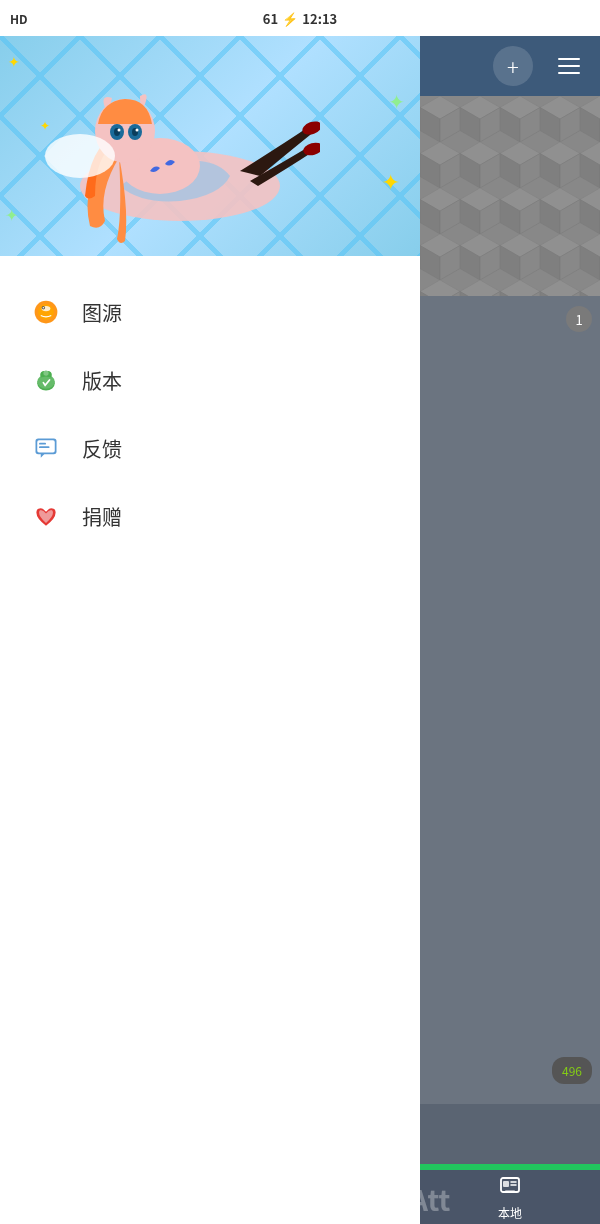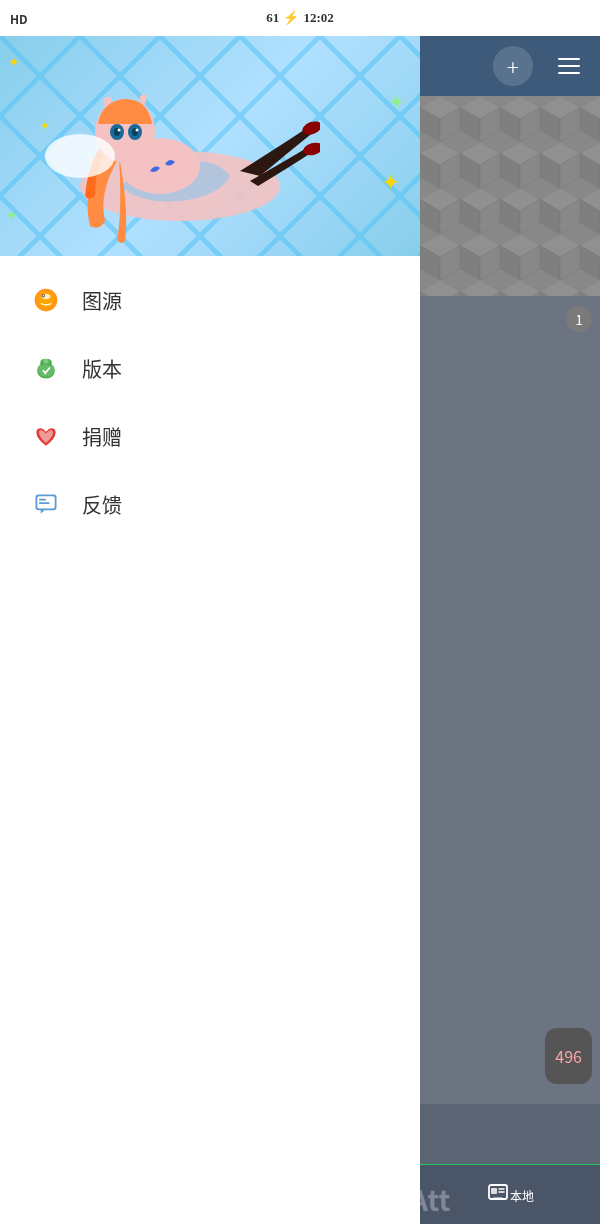--- a/index.html
+++ b/index.html
@@ -31,21 +31,20 @@
       color: #333;
       font-weight: bold;
     }
     .status-bar-right {
       display: flex;
       align-items: center;
       gap: 4px;
       font-size: 13px;
       color: #333;
       font-weight: bold;
-      font-family: Liberation Serif, serif;
     }
 
     
     .layout {
       position: absolute;
       top: 36px;
       left: 0;
       right: 0;
       bottom: 0;
       display: flex;
@@ -94,21 +93,21 @@
       bottom: 0;
       left: 20px;
       width: 300px;
       height: 200px;
     }
 
     
     .menu-items {
       flex: 1;
       overflow-y: auto;
-      padding: 10px 0;
+      padding: 22px 0;
     }
 
     .menu-item {
       display: flex;
       align-items: center;
       padding: 18px 30px;
       cursor: pointer;
       position: relative;
     }
 
@@ -242,23 +241,23 @@
       display: flex;
       align-items: center;
       justify-content: center;
       color: #fff;
       font-size: 13px;
     }
 
     .badge-496 {
       background: #555;
       border-radius: 12px;
-      padding: 16px 10px;
-      color: #fca5a5;
-      font-size: 16px;
+      padding: 5px 10px;
+      color: #84cc16;
+      font-size: 12px;
     }
 
     .badge-496-wrap {
       position: absolute;
       bottom: 80px;
       right: 8px;
     }
 
     .badge-1-wrap {
       position: absolute;
@@ -266,21 +265,22 @@
       right: 8px;
     }
 
     
     .right-bottom-tab {
       height: 60px;
       background: #4a5568;
       display: flex;
       align-items: center;
       justify-content: center;
-      border-top: 1px solid #22c55e;
+      flex-direction: column;
+      border-top: 6px solid #22c55e;
     }
 
     .tab-label {
       font-size: 12px;
       color: #fff;
       margin-top: 2px;
     }
 
     
     .icon-svg {
@@ -304,21 +304,21 @@
     }
   </style>
 </head>
 <body>
 
 <div class="status-bar">
   <div class="status-bar-left">HD</div>
   <div class="status-bar-right">
     <span>61</span>
     <span>⚡</span>
-    <span>12:02</span>
+    <span>12:13</span>
   </div>
 </div>
 
 <div class="layout">
 
   <div class="menu-panel">
 
     <div class="hero-image">
       <div class="hero-bg"></div>
 
@@ -393,38 +393,38 @@
             <circle cx="16" cy="8" r="3" fill="#81C784"></circle>
             <path d="M13,19 L15,22 L20,16" stroke="white" stroke-width="2" fill="none" stroke-linecap="round"></path>
           </svg>
         </div>
         <span class="menu-item-label">版本</span>
       </div>
 
       <div class="menu-item">
         <div class="menu-item-icon">
           <svg class="icon-svg" viewBox="0 0 32 32" xmlns="http://www.w3.org/2000/svg">
-            <path d="M16,27 Q5,19 5,12 Q5,7 10,7 Q13,7 16,11 Q19,7 22,7 Q27,7 27,12 Q27,19 16,27 Z" fill="#E53935"></path>
-            <path d="M16,24 Q8,17 8,12 Q8,9 10,9 Q13,9 16,13 Q19,9 22,9 Q24,9 24,12 Q24,17 16,24 Z" fill="#EF9A9A"></path>
-          </svg>
-        </div>
-        <span class="menu-item-label">捐赠</span>
-      </div>
-
-      <div class="menu-item">
-        <div class="menu-item-icon">
-          <svg class="icon-svg" viewBox="0 0 32 32" xmlns="http://www.w3.org/2000/svg">
             <rect x="4" y="5" width="24" height="18" rx="3" fill="#5B9BD5"></rect>
             <rect x="6" y="7" width="20" height="14" rx="2" fill="white"></rect>
             <rect x="8" y="10" width="8" height="2" rx="1" fill="#5B9BD5"></rect>
             <rect x="8" y="14" width="12" height="2" rx="1" fill="#5B9BD5"></rect>
             <path d="M10,22 L10,27 L15,22 Z" fill="#5B9BD5"></path>
           </svg>
         </div>
         <span class="menu-item-label">反馈</span>
+      </div>
+
+      <div class="menu-item">
+        <div class="menu-item-icon">
+          <svg class="icon-svg" viewBox="0 0 32 32" xmlns="http://www.w3.org/2000/svg">
+            <path d="M16,27 Q5,19 5,12 Q5,7 10,7 Q13,7 16,11 Q19,7 22,7 Q27,7 27,12 Q27,19 16,27 Z" fill="#E53935"></path>
+            <path d="M16,24 Q8,17 8,12 Q8,9 10,9 Q13,9 16,13 Q19,9 22,9 Q24,9 24,12 Q24,17 16,24 Z" fill="#EF9A9A"></path>
+          </svg>
+        </div>
+        <span class="menu-item-label">捐赠</span>
       </div>
 
 
 
 
     </div>
   </div>
 
   <div class="right-panel">
 

